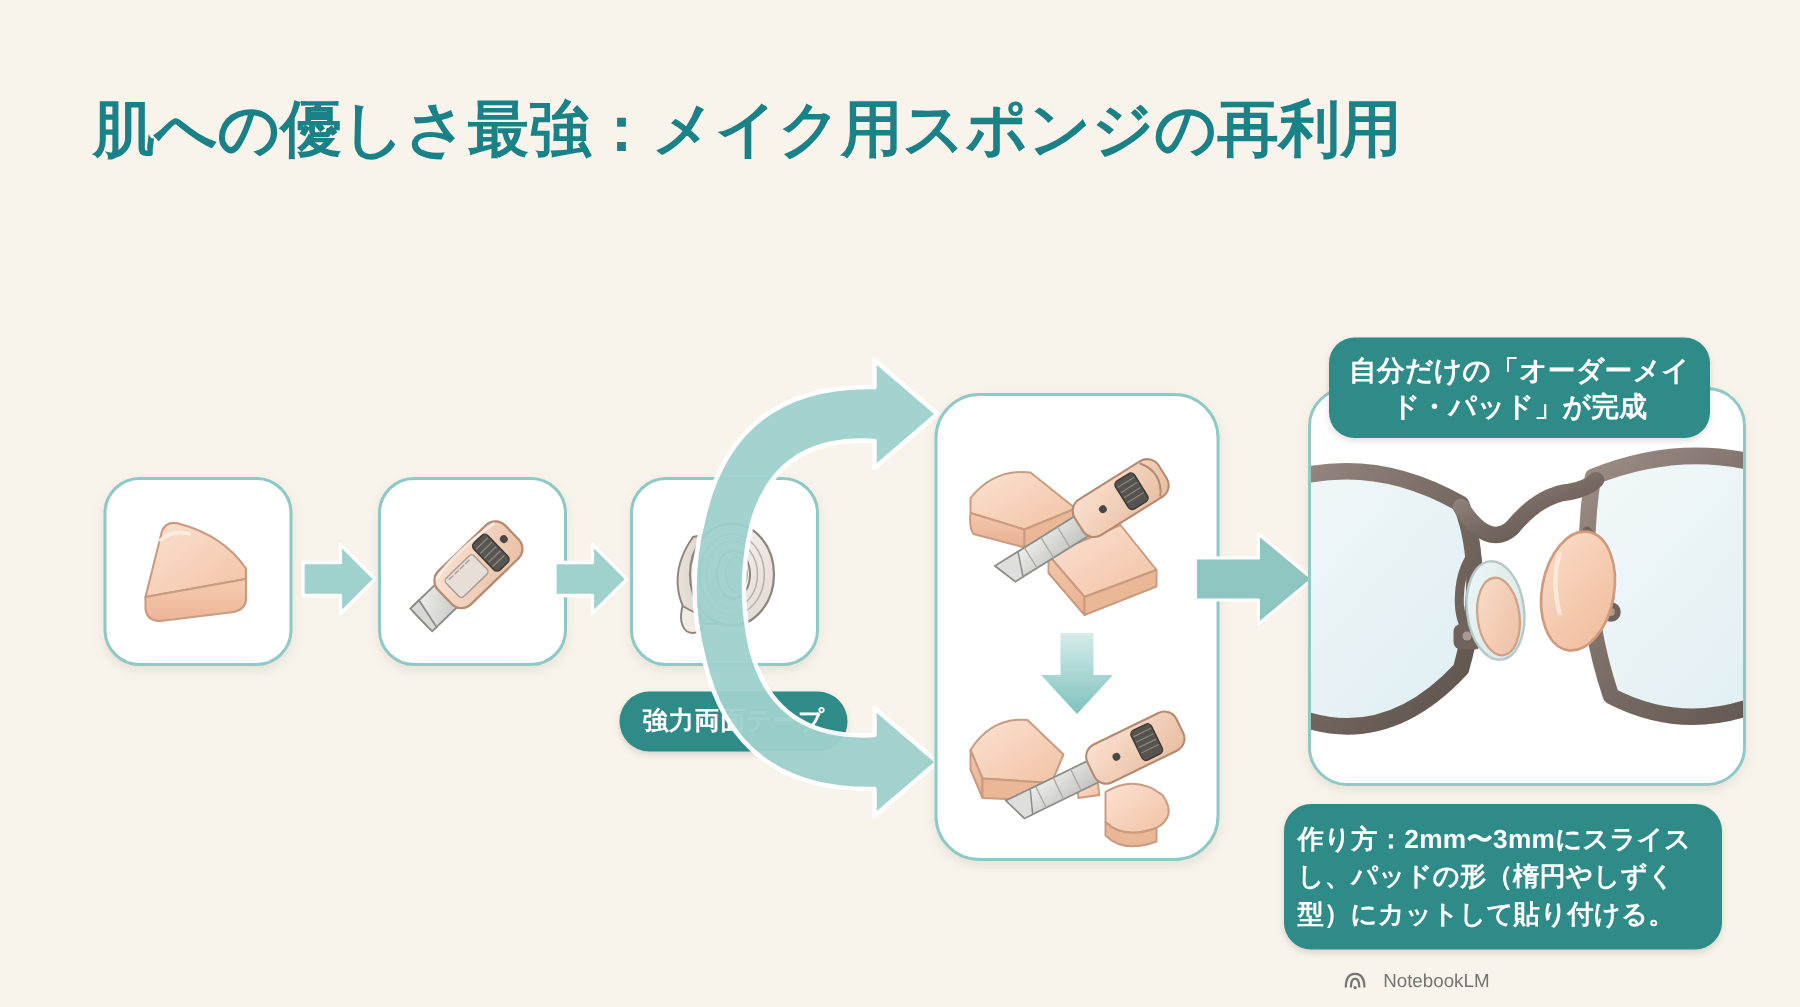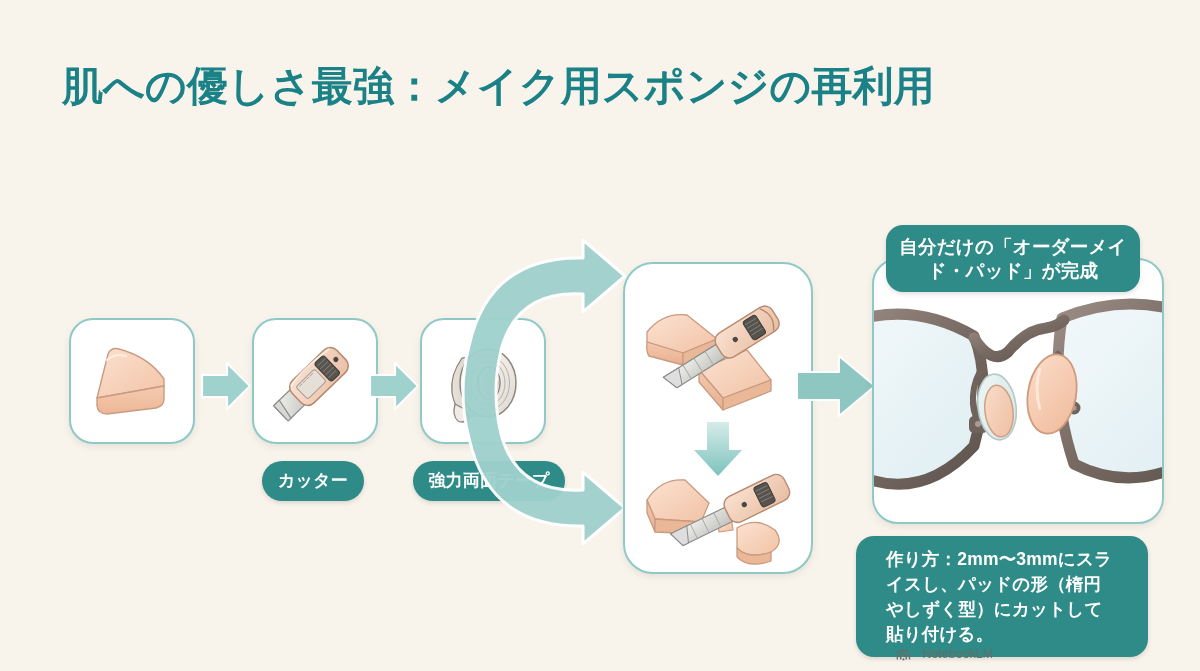--- a/index.html
+++ b/index.html
@@ -100,21 +100,21 @@
     font-size: 17px;
   }
   #pill-result {
     left: 886px; top: 225px;
     width: 254px; padding: 10px 10px;
     font-size: 18.5px; border-radius: 17px;
     z-index: 5;
   }
   #pill-howto {
     left: 856px; top: 536px;
-    width: 292px; padding: 11px 30px;
+    width: 292px; padding: 11px 9px;
     font-size: 17.5px; border-radius: 18px;
     text-align: left; line-height: 1.42;
   }
 
   
   .arrow {
     position: absolute;
     pointer-events: none;
   }
   #arrow-1 { left: 200px; top: 358px; width: 52px; height: 56px; }
@@ -127,21 +127,21 @@
     width: 215px; height: 320px;
     pointer-events: none;
   }
 
   
   .watermark {
     position: absolute;
     right: 16px;
     bottom: 10px;
     display: flex;
-    align-items: flex-end;
+    align-items: flex-start;
     gap: 11px;
     color: #6a6a64;
     font-size: 12.5px;
     opacity: 0.92;
   }
   .watermark svg { display: block; }
 </style>
 </head>
 <body>
 
@@ -191,21 +191,20 @@
         <rect x="36" y="45" width="62" height="31" rx="9" fill="url(#ctBody)" stroke="#b58a70" stroke-width="1.5"></rect>
         <rect x="43" y="52" width="26" height="17" rx="2.5" fill="#e6dfd8" stroke="#a99d92" stroke-width="1"></rect>
         <path d="M46 54 L50 54 M51 54 L55 54 M56 54 L60 54 M61 54 L65 54" stroke="#a99d92" stroke-width="0.9"></path>
         <rect x="72" y="48" width="13" height="25" rx="3" fill="#585450" stroke="#3c3a37" stroke-width="1"></rect>
         <path d="M73 52 L84 52 M73 56 L84 56 M73 60 L84 60 M73 64 L84 64 M73 68 L84 68" stroke="#8a8682" stroke-width="0.9"></path>
         <circle cx="91" cy="60" r="2.6" fill="#4a4744"></circle>
         <path d="M40 48 Q60 43 94 48" fill="none" stroke="#fdf1e7" stroke-width="1.8" opacity="0.8"></path>
       </g>
     </svg>
   </div>
-  <div class="pill" id="pill-cutter">カッター</div>
 
   <div class="arrow" id="arrow-2">
     <svg viewBox="0 0 52 56" width="52" height="56">
       <path d="M2 17 L27 17 L27 5 L50 28 L27 51 L27 39 L2 39 Z" fill="#9fd1cd" stroke="#ffffff" stroke-width="2.2" stroke-linejoin="round"></path>
     </svg>
   </div>
 
   <div class="card small" id="card-tape">
     <svg viewBox="0 0 122 122">
       <defs>

